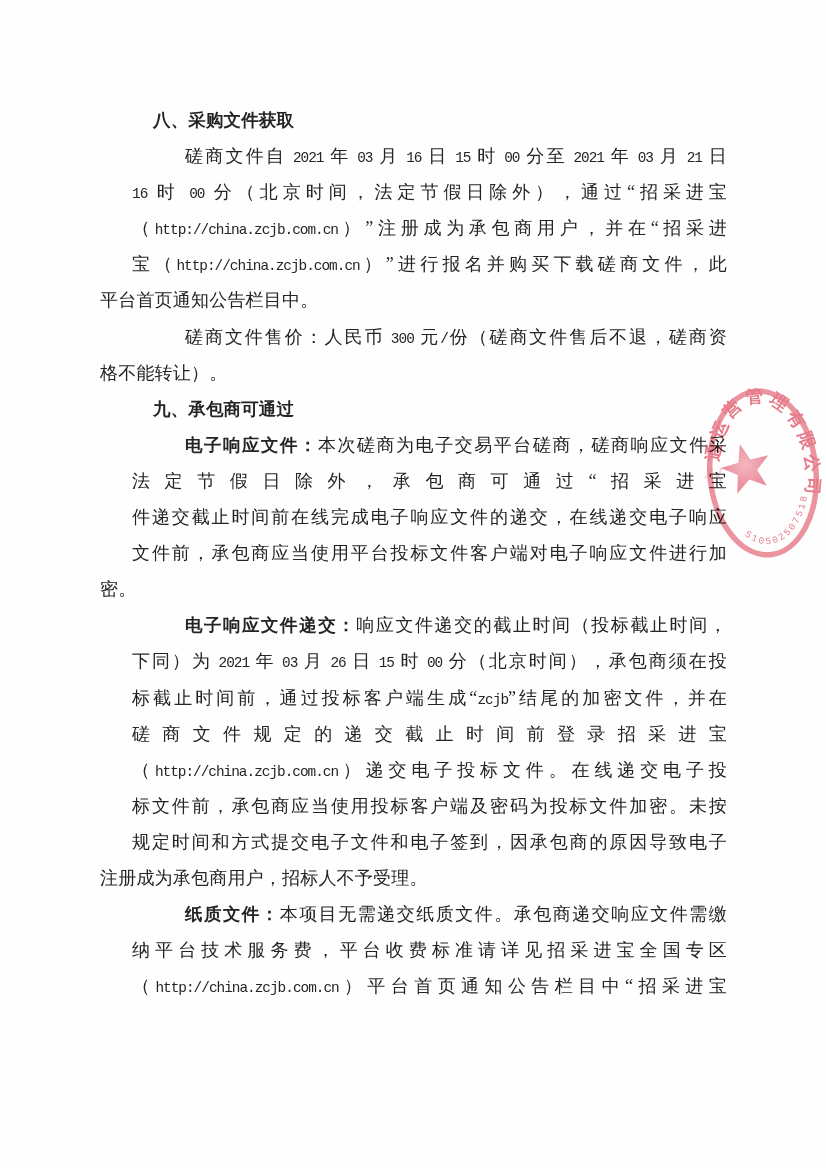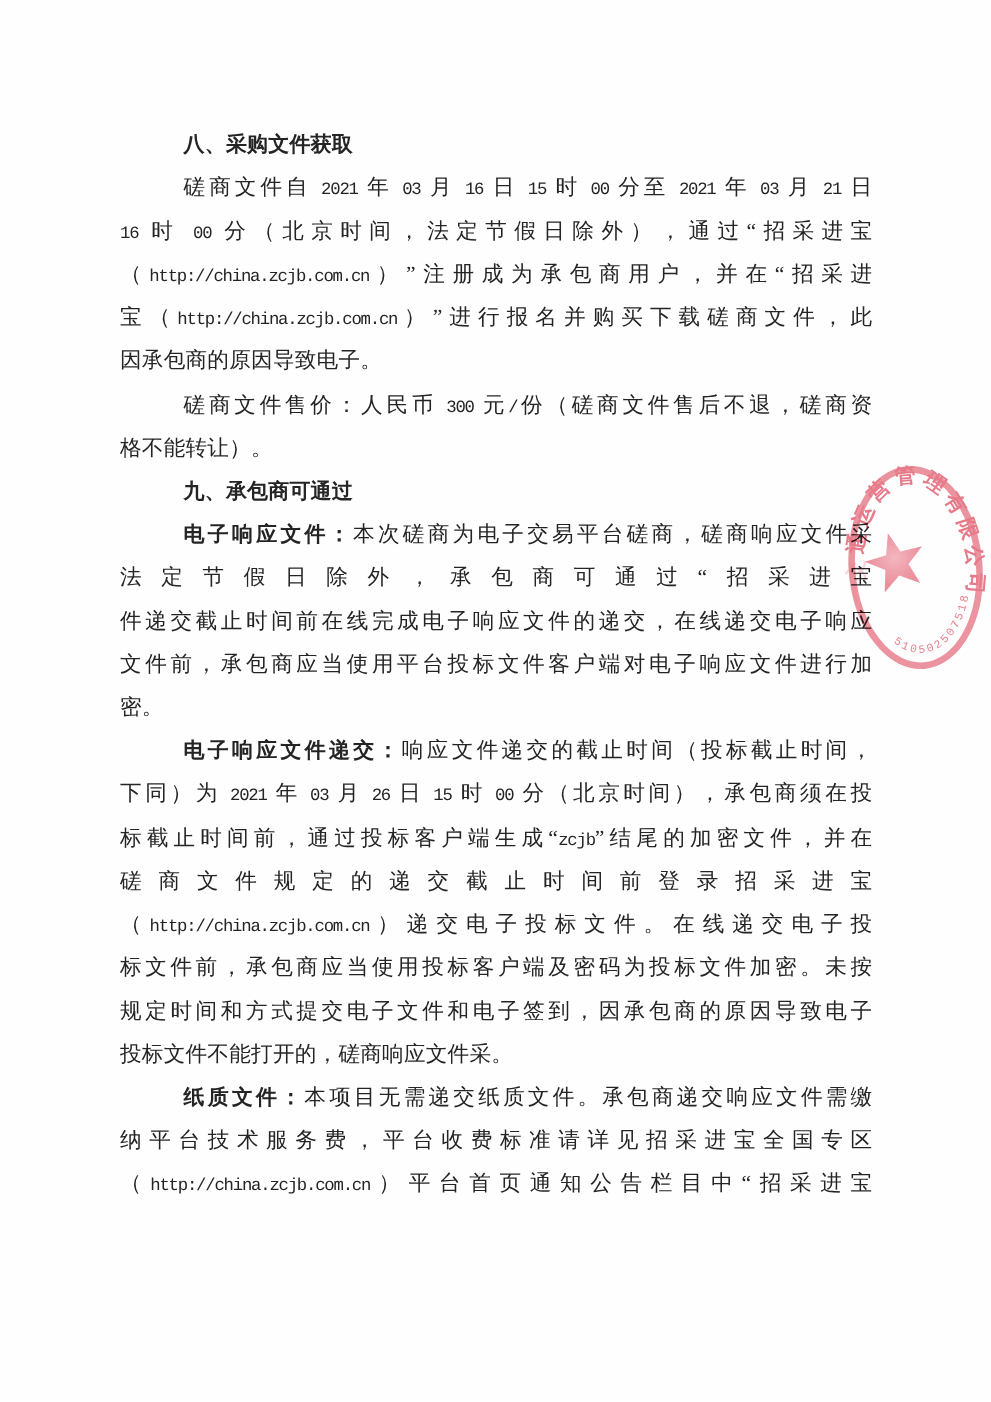--- a/index.html
+++ b/index.html
@@ -11,21 +11,21 @@
   }
   .page{position:absolute;inset:0;background:#fefefe;}
   .doc{
     position:absolute;left:100px;top:102px;width:627px;
   }
   .line{
     height:36.1px;line-height:36.1px;font-size:18px;
     overflow:hidden;white-space:normal;
     letter-spacing:0.2px;
   }
-  .just{text-align:justify;text-align-last:justify;}
+  .just{text-align:justify;text-align-last:justify;margin-left:32px;}
   .left{text-align:left;text-align-last:left;}
   .indent{text-indent:53px;}
   .line b{
     font-weight:700;
     font-family:"Liberation Sans","DejaVu Sans",sans-serif;
     font-size:0.97em;
   }
   .latin{
     font-family:"Liberation Mono","DejaVu Sans Mono",monospace;
     font-size:0.8em;letter-spacing:-1px;
@@ -43,37 +43,37 @@
 <body>
 
 <div class="page">
 
   <div class="doc">
       <div class="line indent left"><b>八、采购文件获取</b></div>
       <div class="line indent just">磋商文件自 <span class="latin">2021</span> 年 <span class="latin">03</span> 月 <span class="latin">16</span> 日 <span class="latin">15</span> 时 <span class="latin">00</span> 分至 <span class="latin">2021</span> 年 <span class="latin">03</span> 月 <span class="latin">21</span> 日</div>
       <div class="line just"><span class="latin">16</span> 时 <span class="latin">00</span> 分（北京时间，法定节假日除外），通过“招采进宝</div>
       <div class="line just">（<span class="latin">http://china.zcjb.com.cn</span>）”注册成为承包商用户，并在“招采进</div>
       <div class="line just">宝（<span class="latin">http://china.zcjb.com.cn</span>）”进行报名并购买下载磋商文件，此</div>
-      <div class="line left">因承包商的原因导致电子。</div>
+      <div class="line left">平台首页通知公告栏目中。</div>
       <div class="line indent just">磋商文件售价：人民币 <span class="latin">300</span> 元<span class="latin">/</span>份（磋商文件售后不退，磋商资</div>
       <div class="line left">格不能转让）。</div>
       <div class="line indent left"><b>九、承包商可通过</b></div>
       <div class="line indent just"><b>电子响应文件：</b>本次磋商为电子交易平台磋商，磋商响应文件采</div>
       <div class="line just">法定节假日除外，承包商可通过“招采进宝</div>
       <div class="line just">件递交截止时间前在线完成电子响应文件的递交，在线递交电子响应</div>
       <div class="line just">文件前，承包商应当使用平台投标文件客户端对电子响应文件进行加</div>
       <div class="line left">密。</div>
       <div class="line indent just"><b>电子响应文件递交：</b>响应文件递交的截止时间（投标截止时间，</div>
       <div class="line just">下同）为 <span class="latin">2021</span> 年 <span class="latin">03</span> 月 <span class="latin">26</span> 日 <span class="latin">15</span> 时 <span class="latin">00</span> 分（北京时间），承包商须在投</div>
       <div class="line just">标截止时间前，通过投标客户端生成“<span class="latin">zcjb</span>”结尾的加密文件，并在</div>
       <div class="line just">磋商文件规定的递交截止时间前登录招采进宝</div>
       <div class="line just">（<span class="latin">http://china.zcjb.com.cn</span>）递交电子投标文件。在线递交电子投</div>
       <div class="line just">标文件前，承包商应当使用投标客户端及密码为投标文件加密。未按</div>
       <div class="line just">规定时间和方式提交电子文件和电子签到，因承包商的原因导致电子</div>
-      <div class="line left">投标文件不能打开的，磋商响应文件采。</div>
+      <div class="line left">注册成为承包商用户，招标人不予受理。</div>
       <div class="line indent just"><b>纸质文件：</b>本项目无需递交纸质文件。承包商递交响应文件需缴</div>
       <div class="line just">纳平台技术服务费，平台收费标准请详见招采进宝全国专区</div>
       <div class="line just">（<span class="latin">http://china.zcjb.com.cn</span>）平台首页通知公告栏目中“招采进宝</div>
     </div>
 
   <svg class="seal" viewBox="675 365 175 225" aria-hidden="true">
     <defs>
       <radialGradient id="starG" cx="50%" cy="45%" r="65%">
         <stop offset="0%" stop-color="#f2a9b4"></stop>
         <stop offset="55%" stop-color="#ea8493"></stop>

